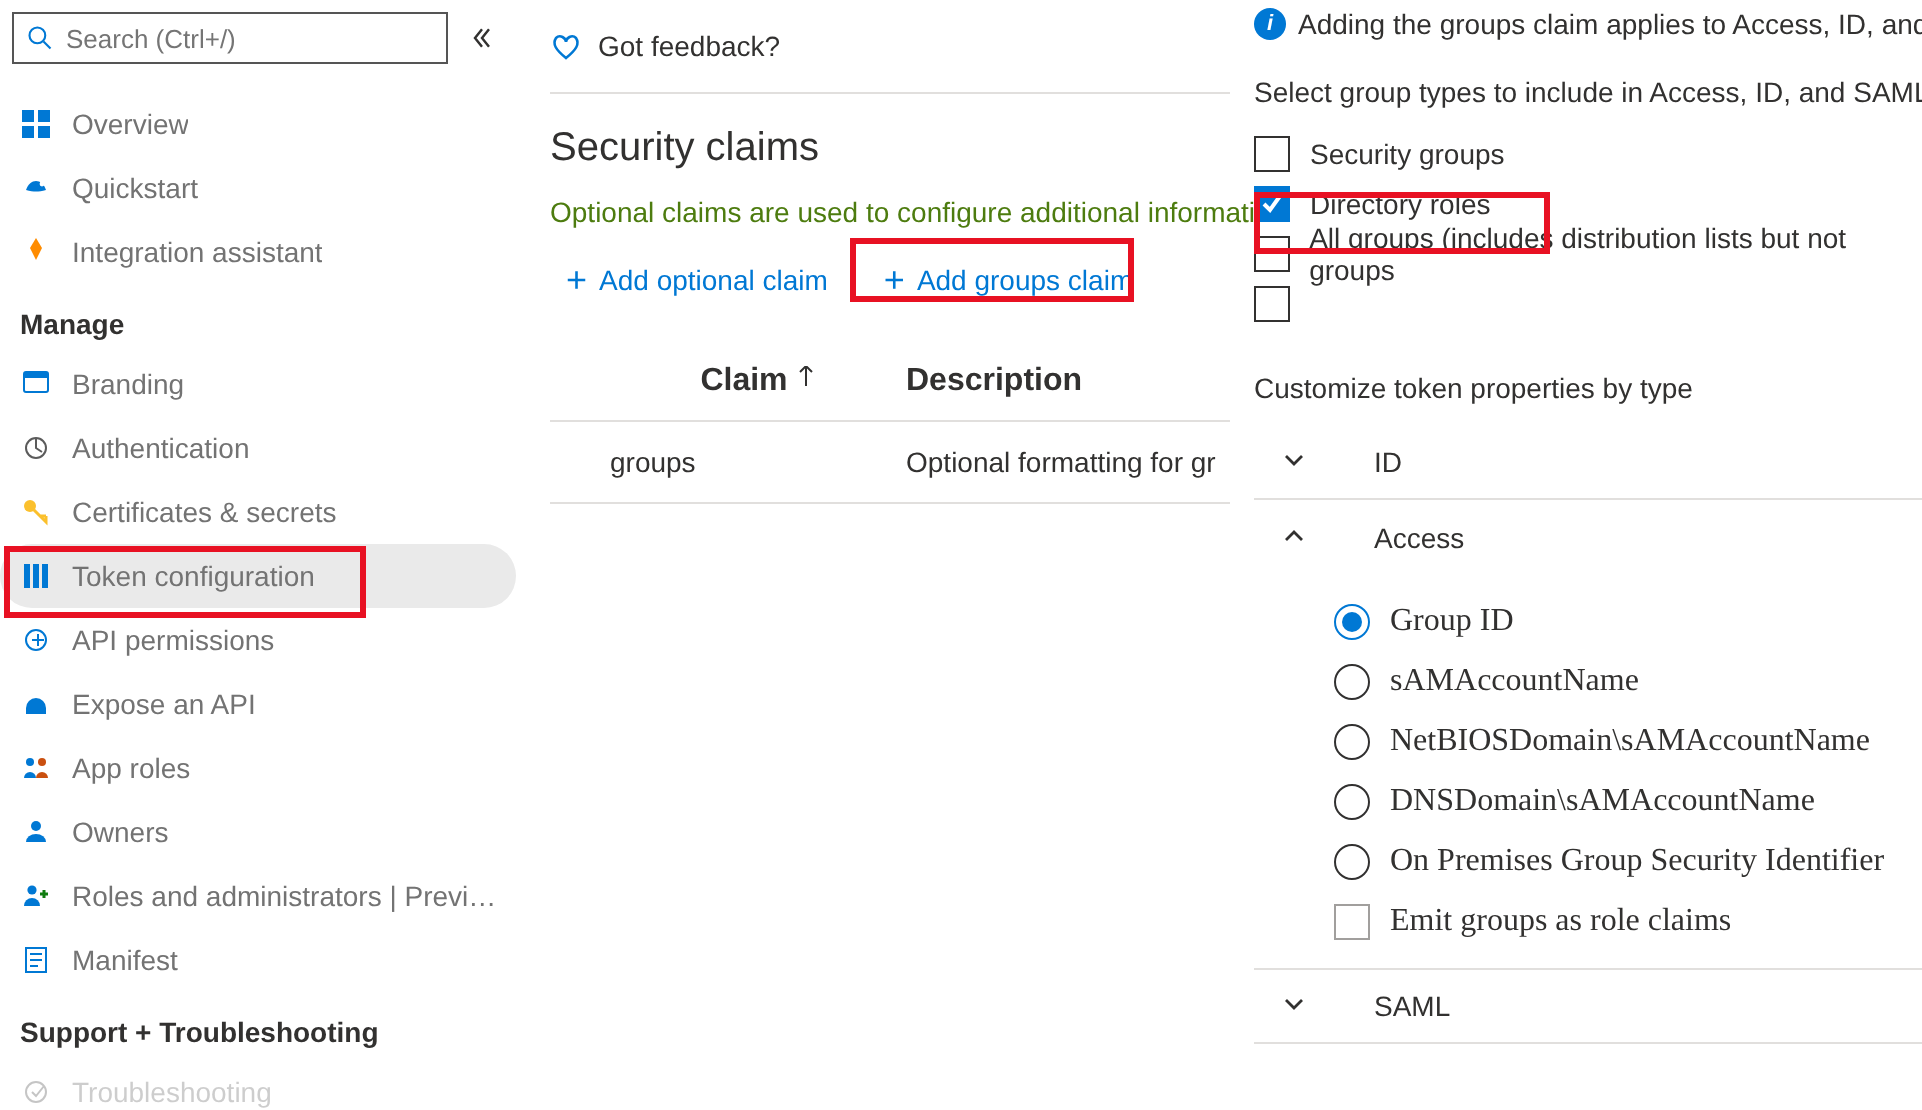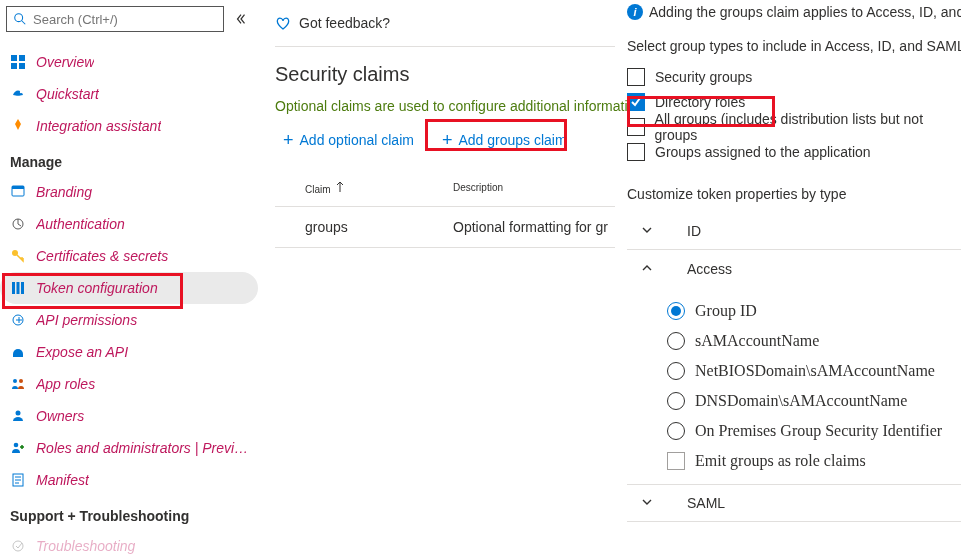--- a/index.html
+++ b/index.html
@@ -8,42 +8,42 @@
   .sidebar { position:absolute; left:0; top:0; width:258px; height:555px; padding:6px 0 0 0; }
   .search-wrap { display:flex; align-items:center; padding:0 6px 4px 6px; }
   .search-box { flex:0 0 218px; height:26px; border:1px solid #555; display:flex; align-items:center; padding:0 6px; background:#fff; }
   .search-box svg { flex:0 0 14px; margin-right:4px; }
   .search-box input { border:none; outline:none; font-size:13px; width:170px; color:#6d28d9; }
   .collapse-btn { margin-left:auto; width:22px; height:22px; display:flex; align-items:center; justify-content:center; cursor:pointer; }
 
   .nav-item { display:flex; align-items:center; height:32px; padding:0 6px 0 10px; cursor:pointer; }
   .nav-item.selected { background:#eaeaea;border-radius:16px; }
   .nav-icon { width:16px; height:16px; margin-right:10px; display:inline-flex; align-items:center; justify-content:center; }
-  .nav-label { font-size:14px; color:#be185d; white-space:nowrap; overflow:hidden; text-overflow:ellipsis;font-style:italic; }
+  .nav-label { font-size:14px; color:#737373; white-space:nowrap; overflow:hidden; text-overflow:ellipsis; }
   .section-header { font-size:14px; color:#323130; font-weight:600; padding:12px 10px 6px 10px; }
 
   .red-box { border:3px solid #e81123; position:absolute; pointer-events:none; }
   .red-box.token { left:2px; top:273px; width:181px; height:36px; }
   .red-box.addgroups { left:425px; top:119px; width:142px; height:32px; }
   .red-box.dirroles { left:627px; top:96px; width:148px; height:31px; }
 
   .main { position:absolute; left:275px; top:0; width:686px; height:555px; }
   .feedback { display:flex; align-items:center; height:36px; padding:10px 0 0 0; }
   .feedback svg { margin-right:8px; }
   .hr { height:1px; background:#e1dfdd; margin:10px 0 16px 0; width:340px; }
 
   .h1 { font-size:20px; font-weight:400; margin:0 0 12px 0; }
   .desc { font-size:14px; color:#4d7c0f; margin-bottom:14px; white-space:nowrap; overflow:hidden; }
 
   .action-row { display:flex; gap:12px; margin-bottom:30px; }
   .action-btn { display:flex; align-items:center; color:#0078d4; cursor:pointer; padding:4px 8px; }
   .plus { font-size:18px; line-height:14px; margin-right:6px; font-weight:300; }
 
   .table-head { display:flex; padding:0 0 10px 30px; border-bottom:1px solid #e1dfdd; width:340px; }
-  .th { font-size:10px; font-weight:400; }
+  .th { font-size:16px; font-weight:700;justify-content:center; }
   .th.claim { width:148px; display:flex; align-items:center; }
   .th .sort-icon { margin-left:4px; }
   .table-row { display:flex; padding:12px 0 12px 30px; border-bottom:1px solid #e1dfdd; width:340px; }
   .td { font-size:14px; }
   .td.claim { width:148px; }
 
   .panel { position:absolute; left:627px; top:0; width:334px; height:555px; background:#fff; }
   .info-row { display:flex; align-items:flex-start; padding:4px 0 18px 0; }
   .info-icon { width:16px; height:16px; border-radius:50%; background:#0078d4; color:#fff; font-size:11px; font-weight:700; display:flex; align-items:center; justify-content:center; margin-right:6px; flex:0 0 16px; font-style:italic; }
   .info-text { font-size:14px; white-space:nowrap; overflow:hidden; }
@@ -291,21 +291,20 @@
         </svg>
       </div>
     <span class="checkbox-label">Directory roles</span>
   </div>
   <div class="checkbox-row">
     <div class="checkbox"></div>
     <span class="checkbox-label">All groups (includes distribution lists but not groups</span>
   </div>
   <div class="checkbox-row">
     <div class="checkbox"></div>
-    <span class="checkbox-label">Groups assigned to the application</span>
   </div>
 
   <div class="subheader">Customize token properties by type</div>
 
   <div class="expander">
     <span class="chev"><svg width="12" height="12" viewBox="0 0 12 12">
           <path d="M2 4 L6 8 L10 4" stroke="#323130" fill="none" stroke-width="1.4"></path>
         </svg></span>
     <span class="label">ID</span>
   </div>

